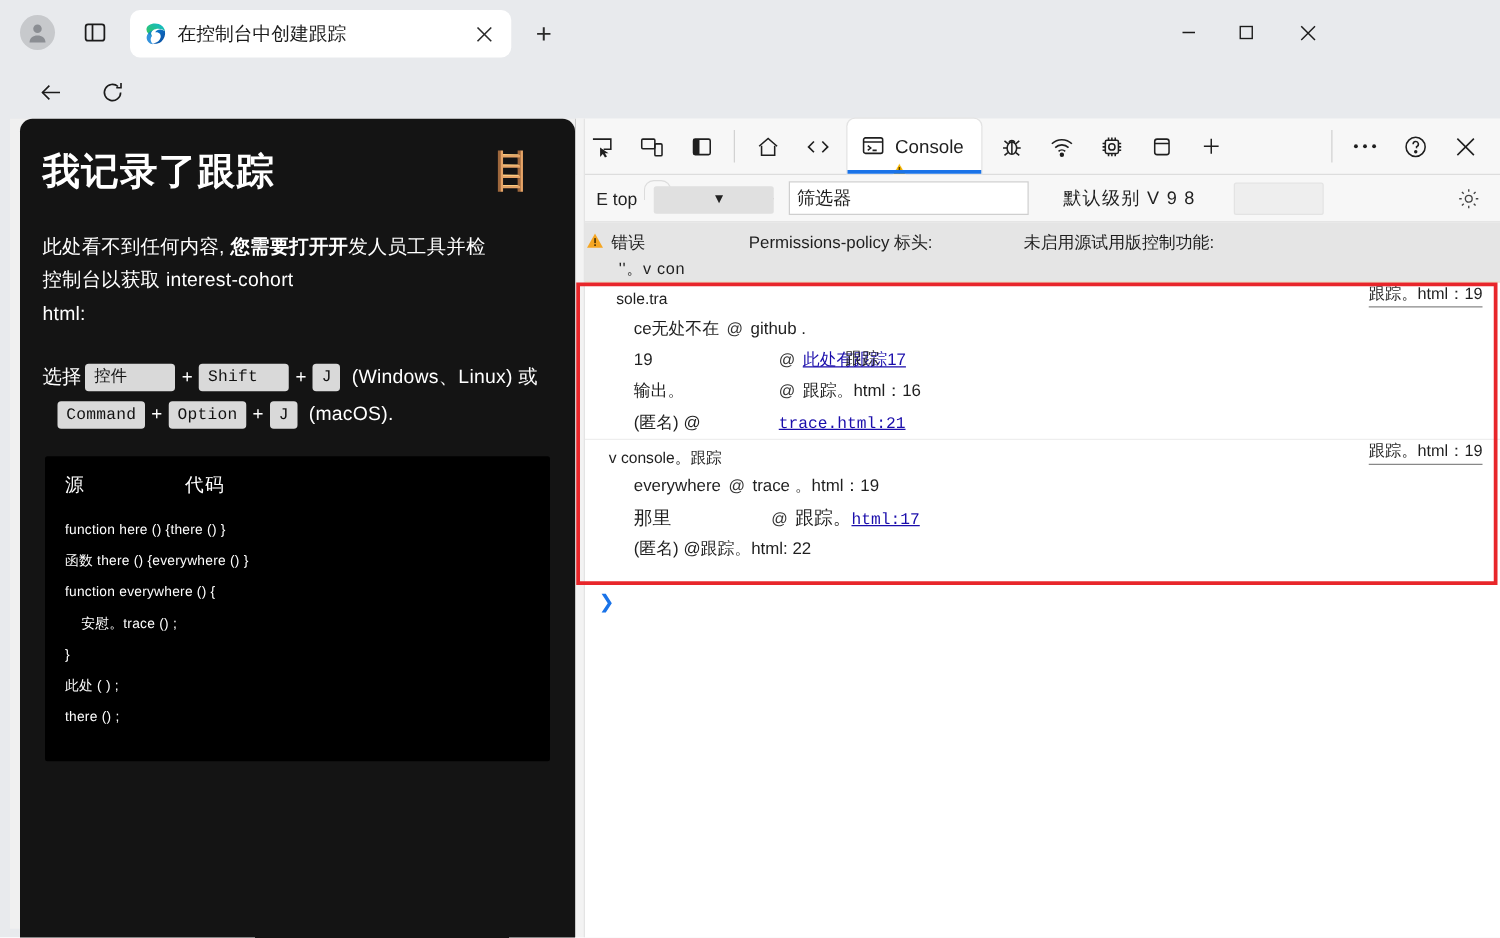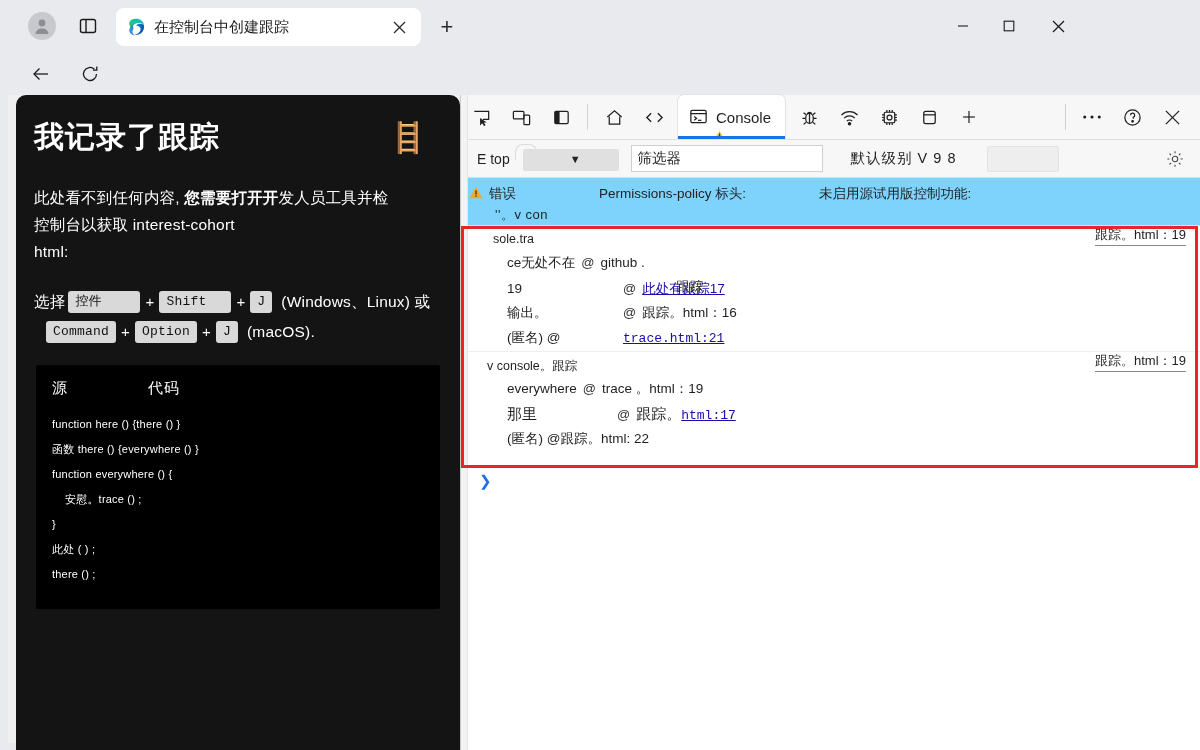--- a/index.html
+++ b/index.html
@@ -6,21 +6,21 @@
   html, body {
     width: 1200px; height: 750px;
     font-family: "Liberation Sans", "DejaVu Sans", sans-serif;
     background: #ffffff; overflow: hidden;
   }
   #root { position: relative; width: 1200px; height: 750px; background: #e8eaed; }
 
   
   .chrome { position: absolute; left:0; top:0; width:1200px; height:95px; background:#e8eaed; }
 
-  .titlebar { position:absolute; left:12px; top:0; width:1072px; height:52px;text-decoration:underline; }
+  .titlebar { position:absolute; left:0; top:0; width:1072px; height:52px;text-decoration:underline; }
   .avatar { position:absolute; left:16px; top:12px; width:28px; height:28px; border-radius:50%;
             background:#c7c9cc; display:flex; align-items:center; justify-content:center; }
   .avatar svg { display:block; }
   .tabsplit { position:absolute; left:64px; top:14px; width:24px; height:24px; }
 
   .tab { position:absolute; left:104px; top:8px; width:305px; height:38px; background:#fff;
          border-radius:8px; display:flex; align-items:center; padding:0 10px; }
   .tab-favicon { width:20px; height:20px; margin-right:8px; flex:0 0 auto; }
   .tab-title { font-size:15px; color:#1b1b1b; white-space:nowrap; overflow:hidden; flex:1 1 auto; }
   .tab-close { width:24px; height:24px; display:flex; align-items:center; justify-content:center;
@@ -106,21 +106,21 @@
   .filter-input { width:192px; height:27px; background:#fff; border:1px solid #cfcfcf;
                   font-size:14.5px; color:#1f1f1f; padding:0 6px; display:flex; align-items:center;
                   margin-left:6px; }
   .level-sel { position:relative; margin-left:28px; display:flex; align-items:center; height:26px; }
   .level-lbl { font-size:14.5px; color:#1f1f1f; letter-spacing:1px; z-index:2; }
   .level-pill { position:absolute; left:136px; top:0; width:72px; height:26px;
                 background:#eee; border:1px solid #e3e3e3; border-radius:2px; }
   .gear { margin-left:auto; width:34px; height:30px; display:flex; align-items:center;
           justify-content:center; color:#444; margin-right:4px; }
 
-  .warnbar { position:relative; background:#7dd3fc; border-bottom:1px solid #e6e2c8;
+  .warnbar { position:relative; background:#e5e5e5; border-bottom:1px solid #e6e2c8;
              height:48px; padding:7px 8px 12px 8px; }
   .warn-row1 { display:flex; align-items:flex-start; font-size:13.5px; color:#1f1f1f; }
   .warn-tri { margin-right:6px; margin-top:1px; }
   .warn-lbl { width:110px; }
   .warn-mid { width:220px; }
   .warn-row2 { font-size:13px; color:#1f1f1f; padding-left:26px; margin-top:3px; letter-spacing:.5px; }
 
   .console-body { position:relative; }
   .redbox { position:absolute; left:0px; top:0px; width:737px; height:242px;
             border:3px solid #e8262a; box-sizing:border-box; pointer-events:none; z-index:5; }

